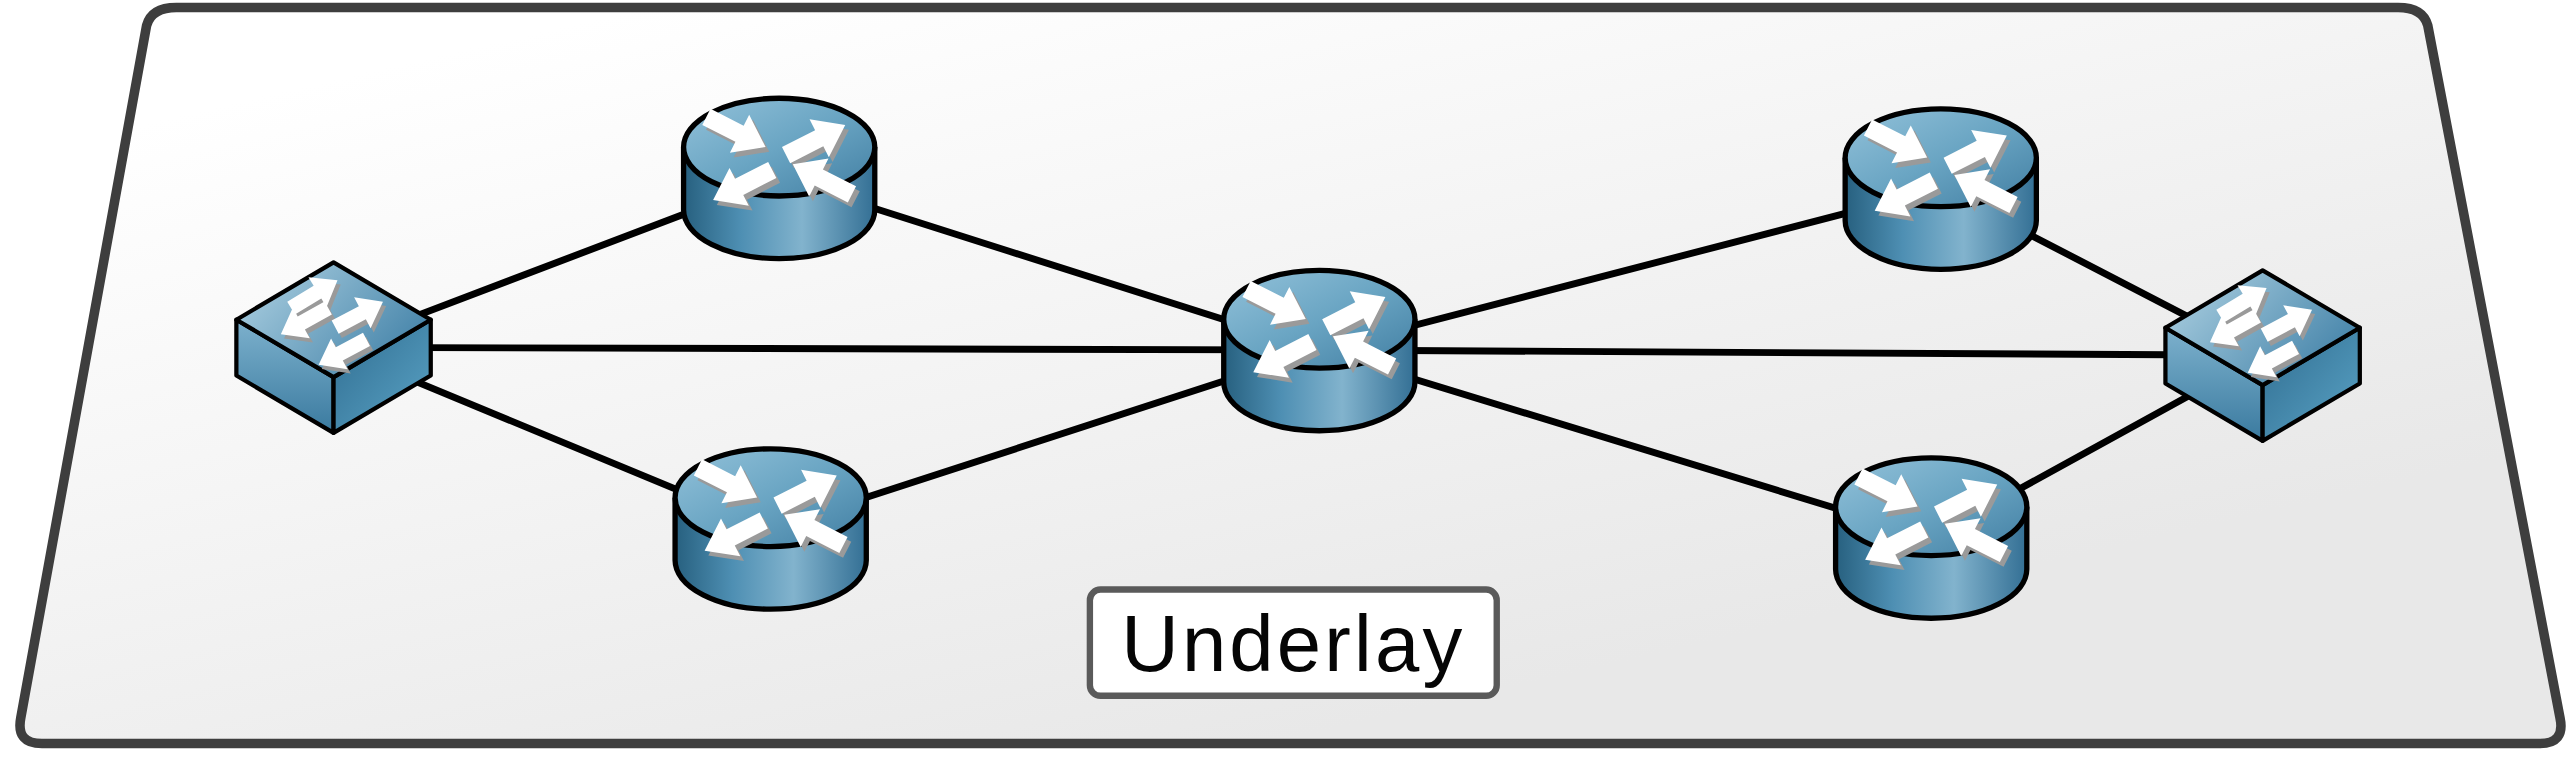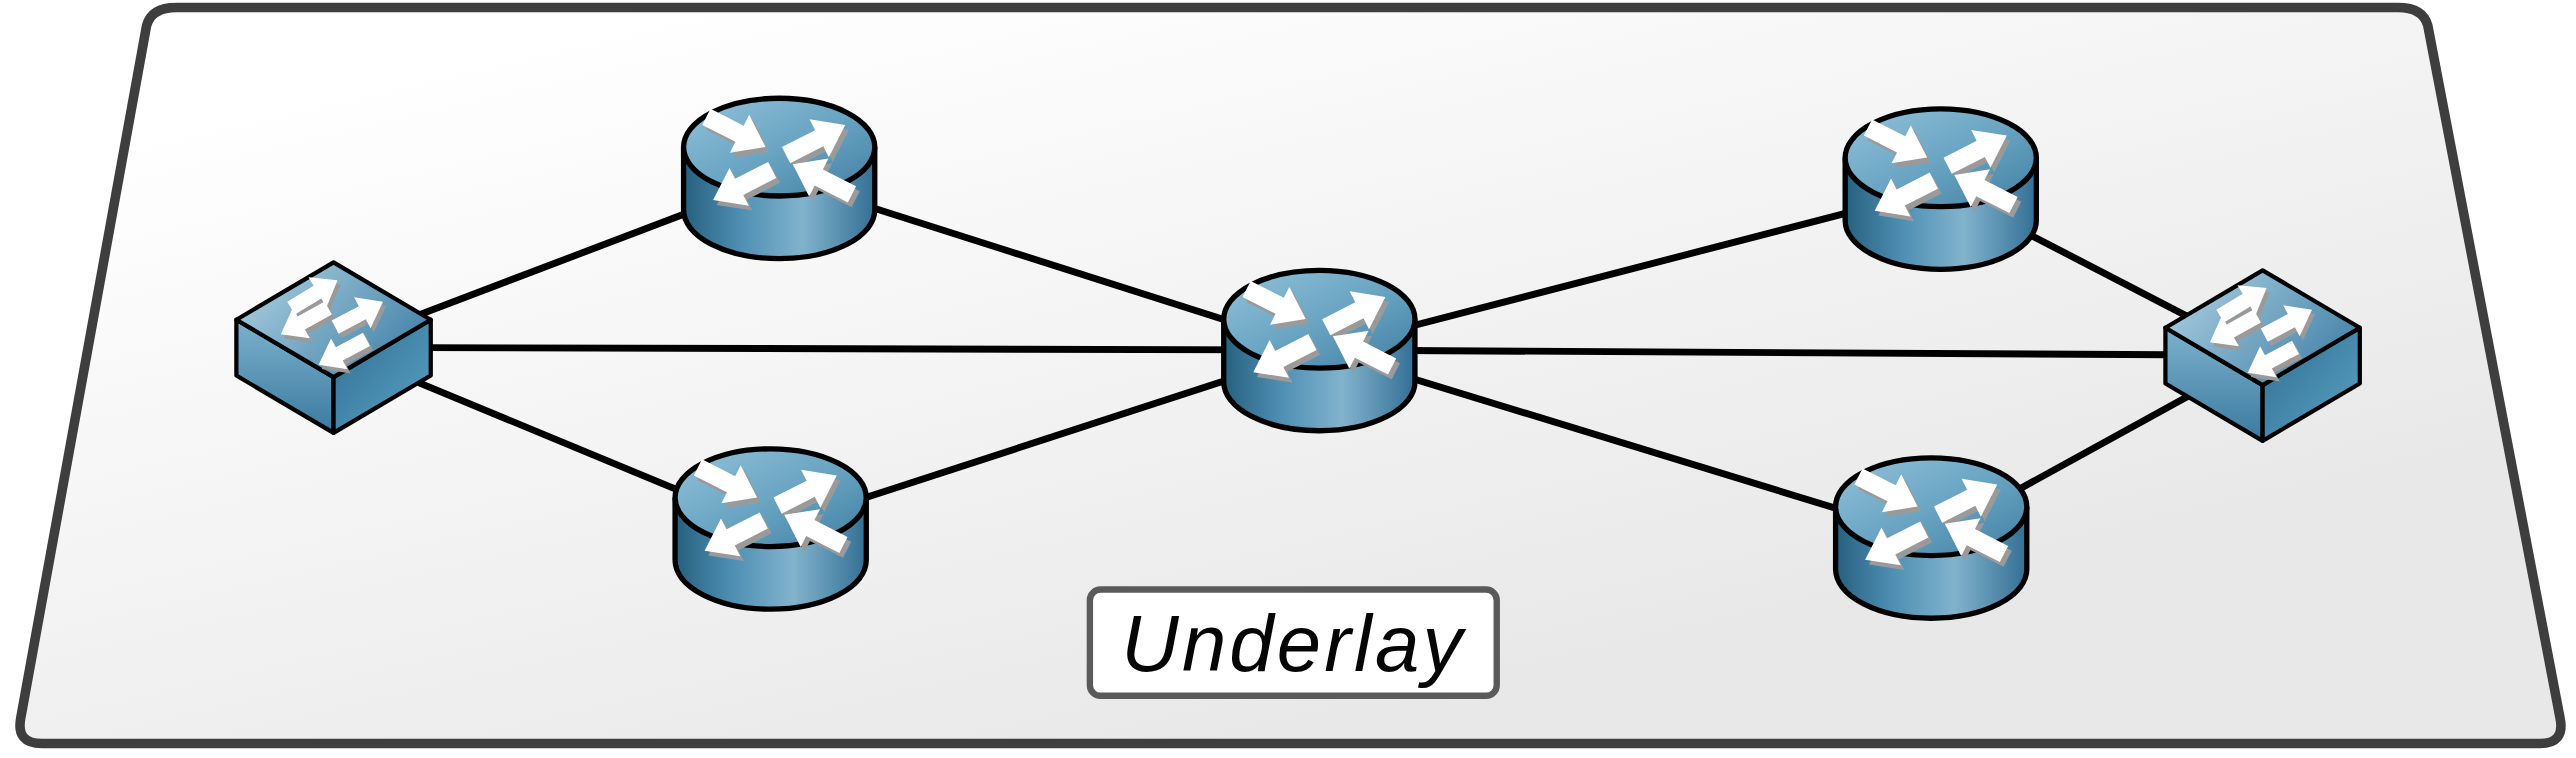--- a/index.html
+++ b/index.html
@@ -1,16 +1,16 @@
 <!DOCTYPE html>
 <html style="font-size:8.5px"><head>
 <meta charset="utf-8">
 <style>
   html,body{margin:0;padding:0;background:#ffffff;}
-  .stage{width:100%;font-style:italic;}
+  .stage{width:100%;}
   svg{display:block;width:100%;height:auto;}
   .label-text{
     font-family:"Liberation Sans","DejaVu Sans",sans-serif;
     font-size:150px;
     letter-spacing:6px;
   }
 </style>
 </head>
 <body>
 

